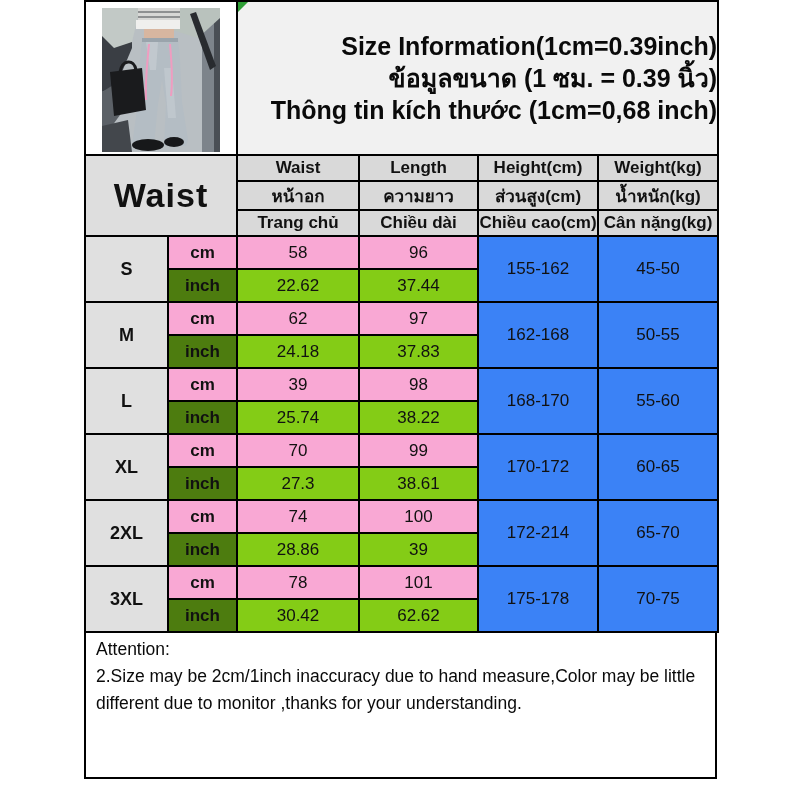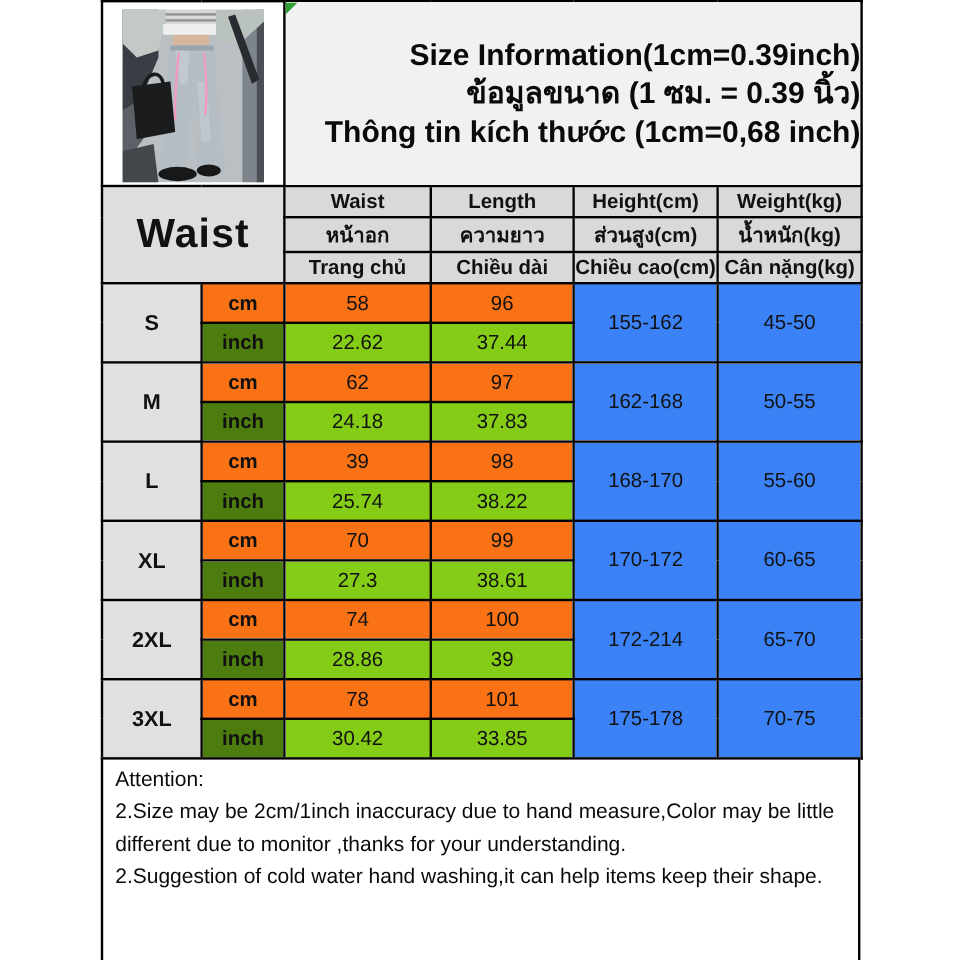--- a/index.html
+++ b/index.html
@@ -29,21 +29,21 @@
   .corner-marker{
     position:absolute;left:0;top:0;width:0;height:0;
     border-top:10px solid #2e9e35;border-right:10px solid transparent;
   }
 
   .size-cell{background:#dedede;font-weight:bold;font-size:34px;letter-spacing:1px;}
   .hdr{background:#d9d9d9;font-weight:bold;font-size:17px;}
   .size-label{background:#e0e0e0;font-weight:bold;font-size:18px;}
   .unit{font-weight:bold;font-size:17px;background:#4d7c0f;}
   .val{font-weight:500;font-size:17px;background:#84cc16;}
-  .cmbg{background:#f97316;}
+  .cmbg{background:#f9a8d4;}
   .merged{background:#3b82f6;}
 
   .attention{
     width:609px;border:2px solid #000;margin-top:-2px;
     background:#ffffff;padding:3px 10px 60px 10px;
     font-size:17.5px;line-height:27px;font-weight:400;color:#0a0a0a;
     text-align:left;
   }
 </style>
 </head>
@@ -192,23 +192,22 @@
       <td rowspan="2" class="size-label">3XL</td>
       <td class="unit cmbg">cm</td>
       <td class="val cmbg">78</td>
       <td class="val cmbg">101</td>
       <td rowspan="2" class="val merged">175-178</td>
       <td rowspan="2" class="val merged">70-75</td>
     </tr>
     <tr class="data-row">
       <td class="unit">inch</td>
       <td class="val">30.42</td>
-      <td class="val">33.85</td>
+      <td class="val">62.62</td>
     </tr>
   </tbody>
     </table>
 
   <div class="attention">
     <div>Attention:</div>
     <div>2.Size may be 2cm/1inch inaccuracy due to hand measure,Color may be little different due to monitor ,thanks for your understanding.</div>
-    <div>2.Suggestion of cold water hand washing,it can help items keep their shape.</div>
   </div>
 </div>
 
 </body></html>

